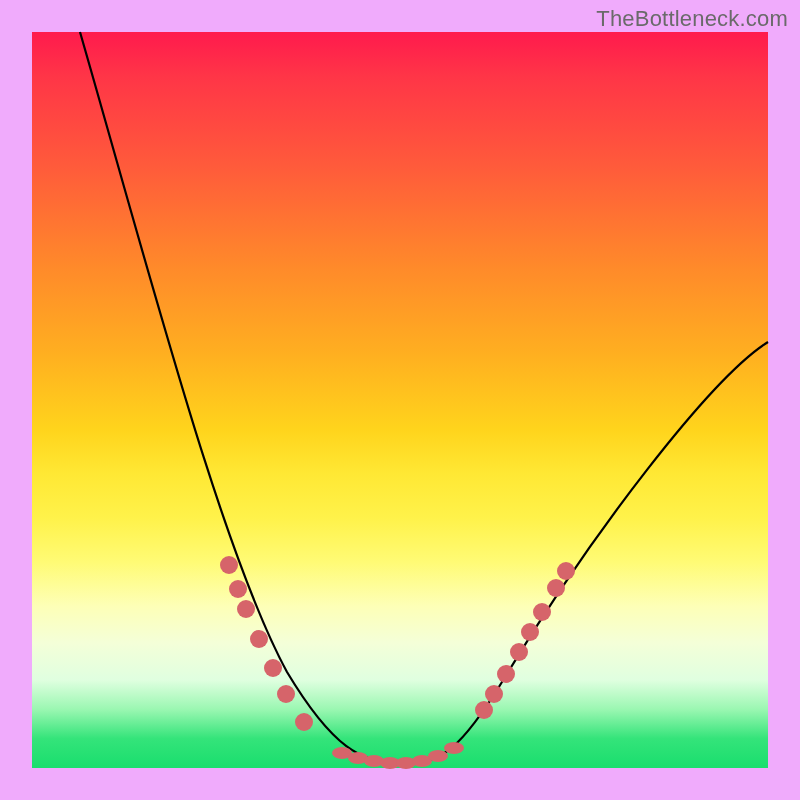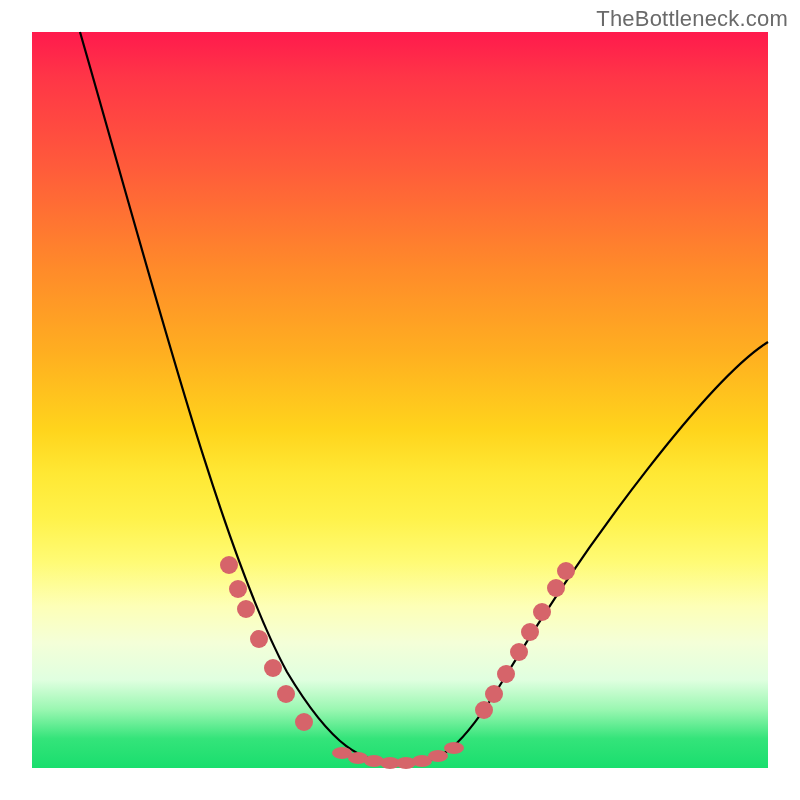--- a/index.html
+++ b/index.html
@@ -8,21 +8,21 @@
     width: 800px;
     height: 800px;
     background: #000;
     overflow: hidden;
     font-family: Arial, Helvetica, sans-serif;
   }
   .stage {
     position: relative;
     width: 800px;
     height: 800px;
-    background: #ffffff;
+    background: #f0abfc;
   }
   .plot {
     position: absolute;
     left: 32px;
     top: 32px;
     width: 736px;
     height: 736px;
     background: linear-gradient(to bottom,
       #ff1a4d 0%,
       #ff3547 6%,

